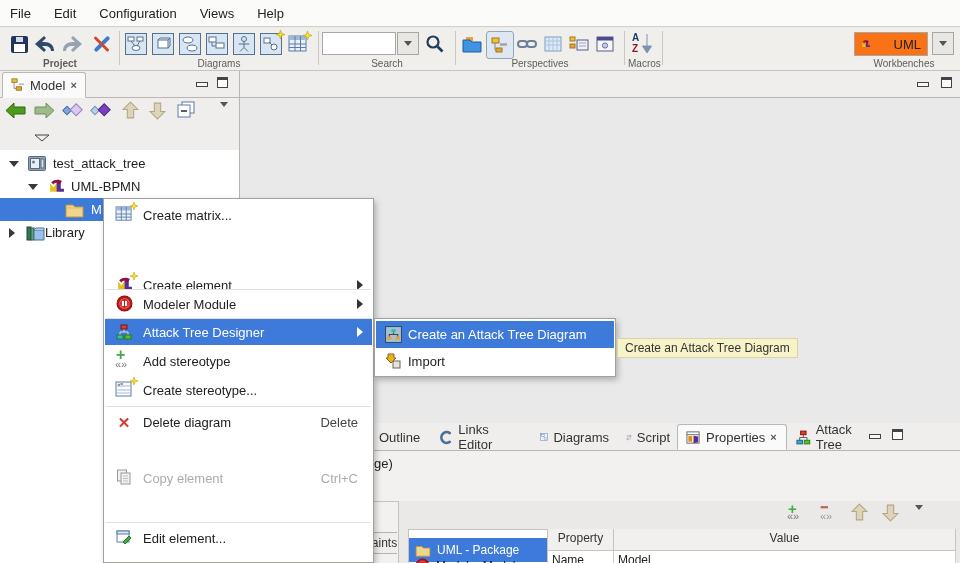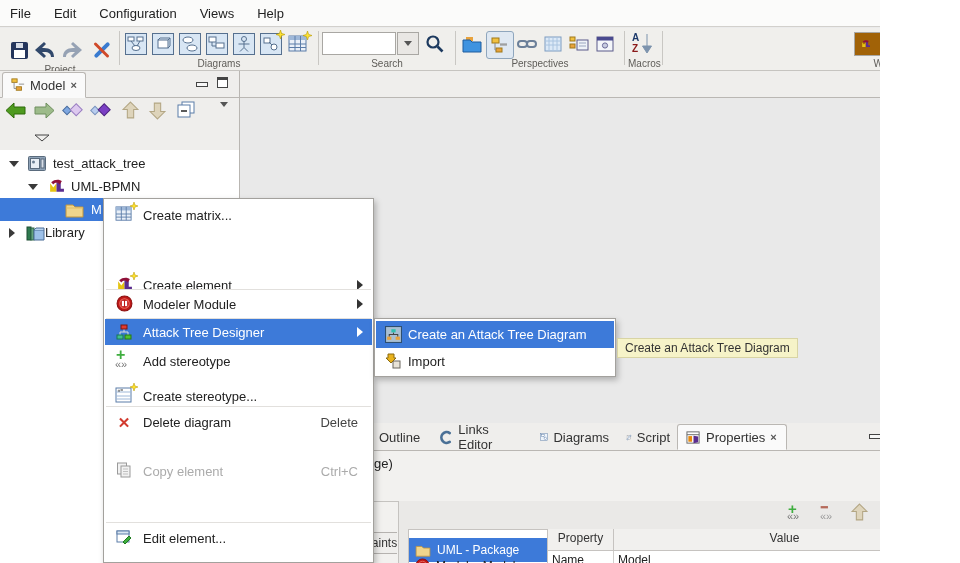--- a/index.html
+++ b/index.html
@@ -1,33 +1,33 @@
 <!DOCTYPE html>
 <html><head>
 <meta charset="utf-8">
 <style>
   html,body{margin:0;padding:0;}
   body{font-family:"Liberation Sans",sans-serif;}
-  .app{position:relative;width:880px;height:563px;background:#ebebeb;overflow:hidden;font-size:13px;color:#222;}
+  .app{position:relative;width:960px;height:563px;background:#ebebeb;overflow:hidden;font-size:13px;color:#222;}
   .abs{position:absolute;}
   
   .menubar{left:0;top:0;width:960px;height:27px;background:#fbfbfa;border-bottom:1px solid #d2d0cc;display:flex;align-items:center;padding-left:10px;box-sizing:border-box;}
   .menubar .mitem{padding:0 13px 0 0;margin-right:10px;cursor:default;}
   
   .toolbar{left:0;top:28px;width:960px;height:42px;background:#f0efec;border-bottom:1px solid #c6c4c0;}
   .tgroup-label{position:absolute;top:30px;font-size:10px;color:#5e5c58;width:100%;text-align:center;}
   .tsep{position:absolute;top:3px;width:1px;height:34px;background:#c9c7c3;}
   .tbtn{position:absolute;top:3px;width:26px;height:26px;display:flex;align-items:center;justify-content:center;}
   .dgbox{width:22px;height:22px;background:#d8e6f4;border:1px solid #56708f;box-sizing:border-box;display:flex;align-items:center;justify-content:center;position:relative;}
   .star{position:absolute;top:-4px;right:-4px;}
   .searchbox{position:absolute;left:0;top:4px;width:74px;height:23px;background:#fff;border:1px solid #a9a7a3;box-sizing:border-box;font-size:12px;padding:0 4px;}
   .ddbtn{position:absolute;top:4px;width:22px;height:23px;background:#e9e7e4;border:1px solid #a9a7a3;box-sizing:border-box;display:flex;align-items:center;justify-content:center;}
   .caret{width:0;height:0;border-left:4px solid transparent;border-right:4px solid transparent;border-top:5px solid #555;}
   .pressed{background:#dfe8f2;border:1px solid #8fa6bd;border-radius:3px;}
-  .combo{position:absolute;top:4px;height:24px;background:#a16207;border:1px solid #a9a7a3;box-sizing:border-box;display:flex;align-items:center;padding:0 6px;gap:23px;}
+  .combo{position:absolute;top:4px;height:24px;background:#f97316;border:1px solid #a9a7a3;box-sizing:border-box;display:flex;align-items:center;padding:0 6px;gap:23px;}
   
   .panel-strip{background:#efeeec;border-bottom:1px solid #bab7b3;}
   .tab{position:absolute;top:1px;height:26px;display:flex;align-items:center;gap:5px;padding:0 8px;box-sizing:border-box;color:#333;}
   .tab.active{background:#fafafa;border:1px solid #bab7b3;border-bottom:1px solid #fafafa;border-radius:3px 3px 0 0;}
   .btn-min{width:13px;height:10px;position:relative;}
   .btn-min::after{content:"";position:absolute;left:1px;top:3px;width:10px;height:3px;border:1px solid #444;background:#f7f7f7;}
   .btn-max{width:11px;height:11px;border:1px solid #444;border-top:3px solid #444;background:#fff;}
   .treerow{position:absolute;left:0;width:240px;height:23px;display:flex;align-items:center;}
   .twisty-open{width:0;height:0;border-left:5px solid transparent;border-right:5px solid transparent;border-top:6px solid #3a3a3a;}
   .twisty-closed{width:0;height:0;border-top:5px solid transparent;border-bottom:5px solid transparent;border-left:6px solid #3a3a3a;}
@@ -60,21 +60,21 @@
   <div class="abs menubar">
     <span class="mitem">File</span>
     <span class="mitem">Edit</span>
     <span class="mitem">Configuration</span>
     <span class="mitem">Views</span>
     <span class="mitem">Help</span>
   </div>
 
   <div class="abs toolbar">
 
-    <div class="abs" style="left:4px;top:6px;width:112px;height:42px;">
+    <div class="abs" style="left:4px;top:0;width:112px;height:42px;font-weight:bold;">
       <div class="tbtn" style="left:2px;">
         <span style="display:block;width:17px;height:17px;background:#24355c;border-radius:2px;position:relative;">
           <span style="position:absolute;left:3px;top:8px;width:11px;height:8px;background:#fff;"></span>
           <span style="position:absolute;left:5px;top:1px;width:7px;height:5px;background:#d7dce6;"></span>
         </span>
       </div>
       <div class="tbtn" style="left:28px;">
         <svg width="22" height="18" viewBox="0 0 22 18">
             <path d="M20 16c0-6-4-9-10-9H8l4-4-2-2L1 9l9 8 2-2-4-4h2c5 0 7 2 7 5z" fill="#31486b"></path>
           </svg>
@@ -403,20 +403,29 @@
       <div class="tab active" style="left:437px;width:110px;">
         <svg width="15" height="15" viewBox="0 0 16 16">
             <rect x="1" y="2" width="13" height="12" fill="#fff" stroke="#666"></rect>
             <path d="M1 5h13" stroke="#666"></path>
             <rect x="2.5" y="6.5" width="4" height="6" fill="#e8890c"></rect>
             <path d="M8 6l5 1v6l-5 1z" fill="#5b2d8f"></path>
           </svg>
         <span>Properties</span>
         <span style="color:#555;font-weight:bold;font-size:11px;">×</span>
       </div>
+      <div class="tab" style="left:548px;width:100px;">
+        <svg width="15" height="15" viewBox="0 0 16 16">
+            <path d="M8 5v3M4 11V8h8v3" stroke="#555" fill="none"></path>
+            <rect x="5" y="1" width="6" height="4" fill="#e03a2f" stroke="#7a1510"></rect>
+            <rect x="1" y="11" width="6" height="4" fill="#37a6d9" stroke="#1a5f77"></rect>
+            <rect x="9" y="11" width="6" height="4" fill="#4fc22e" stroke="#2a7a12"></rect>
+          </svg>
+        <span>Attack Tree</span>
+      </div>
       <div class="abs" style="left:628px;top:8px;">
           <span class="btn-min" style="display:block;"></span>
         </div>
       <div class="abs" style="left:652px;top:6px;">
           <span class="btn-max" style="display:block;box-sizing:border-box;"></span>
         </div>
     </div>
 
     <div class="abs" style="left:0;top:27px;width:720px;height:113px;">
 
@@ -531,40 +540,40 @@
       <span class="clabel">Attack Tree Designer</span>
       <span class="sub-arrow"></span>
     </div>
     <div class="citem" style="top:148px;">
       <span class="cicon" style="position:absolute;left:9px;top:2px;font-size:11px;color:#777;width:20px;height:24px;">
         <span style="position:absolute;left:2px;top:-3px;color:#3fae3f;font-weight:bold;font-size:16px;">+</span>
         <span style="position:absolute;left:1px;top:9px;">«»</span>
       </span>
       <span class="clabel">Add stereotype</span>
     </div>
-    <div class="citem" style="top:183px;">
+    <div class="citem" style="top:177px;">
       <span class="cicon" style="position:absolute;left:9px;top:5px;">
         <svg width="18" height="16" viewBox="0 0 18 16" style="position:relative;">
             <rect x="1" y="1" width="15" height="14" fill="#fff" stroke="#5b7ca8"></rect>
             <path d="M1 5h15M1 9h15M1 12h15" stroke="#9fb8d8"></path>
             <text x="2.5" y="4.5" font-size="5" fill="#333">«=</text>
           </svg>
         <svg class="star" width="8" height="8" viewBox="0 0 9 9">
             <path d="M4.5 0L5.6 3.4 9 4.5 5.6 5.6 4.5 9 3.4 5.6 0 4.5 3.4 3.4Z" fill="#ffe22e" stroke="#b99b00" stroke-width="0.6"></path>
           </svg>
       </span>
       <span class="clabel">Create stereotype...</span>
     </div>
     <div class="csep" style="top:207px;"></div>
     <div class="citem" style="top:209px;">
       <span class="cicon redx">✕</span>
       <span class="clabel">Delete diagram</span>
       <span class="cshort">Delete</span>
     </div>
-    <div class="citem disabled" style="top:258px;">
+    <div class="citem disabled" style="top:265px;">
       <span class="cicon">
         <svg width="16" height="16" viewBox="0 0 16 16">
             <rect x="1.5" y="1" width="9" height="11" fill="#f2f2f2" stroke="#9a9a9a"></rect>
             <rect x="5" y="4" width="9" height="11" fill="#f2f2f2" stroke="#9a9a9a"></rect>
             <path d="M7 7h5M7 9.5h5M7 12h5" stroke="#c0c0c0"></path>
           </svg>
       </span>
       <span class="clabel">Copy element</span>
       <span class="cshort">Ctrl+C</span>
     </div>

